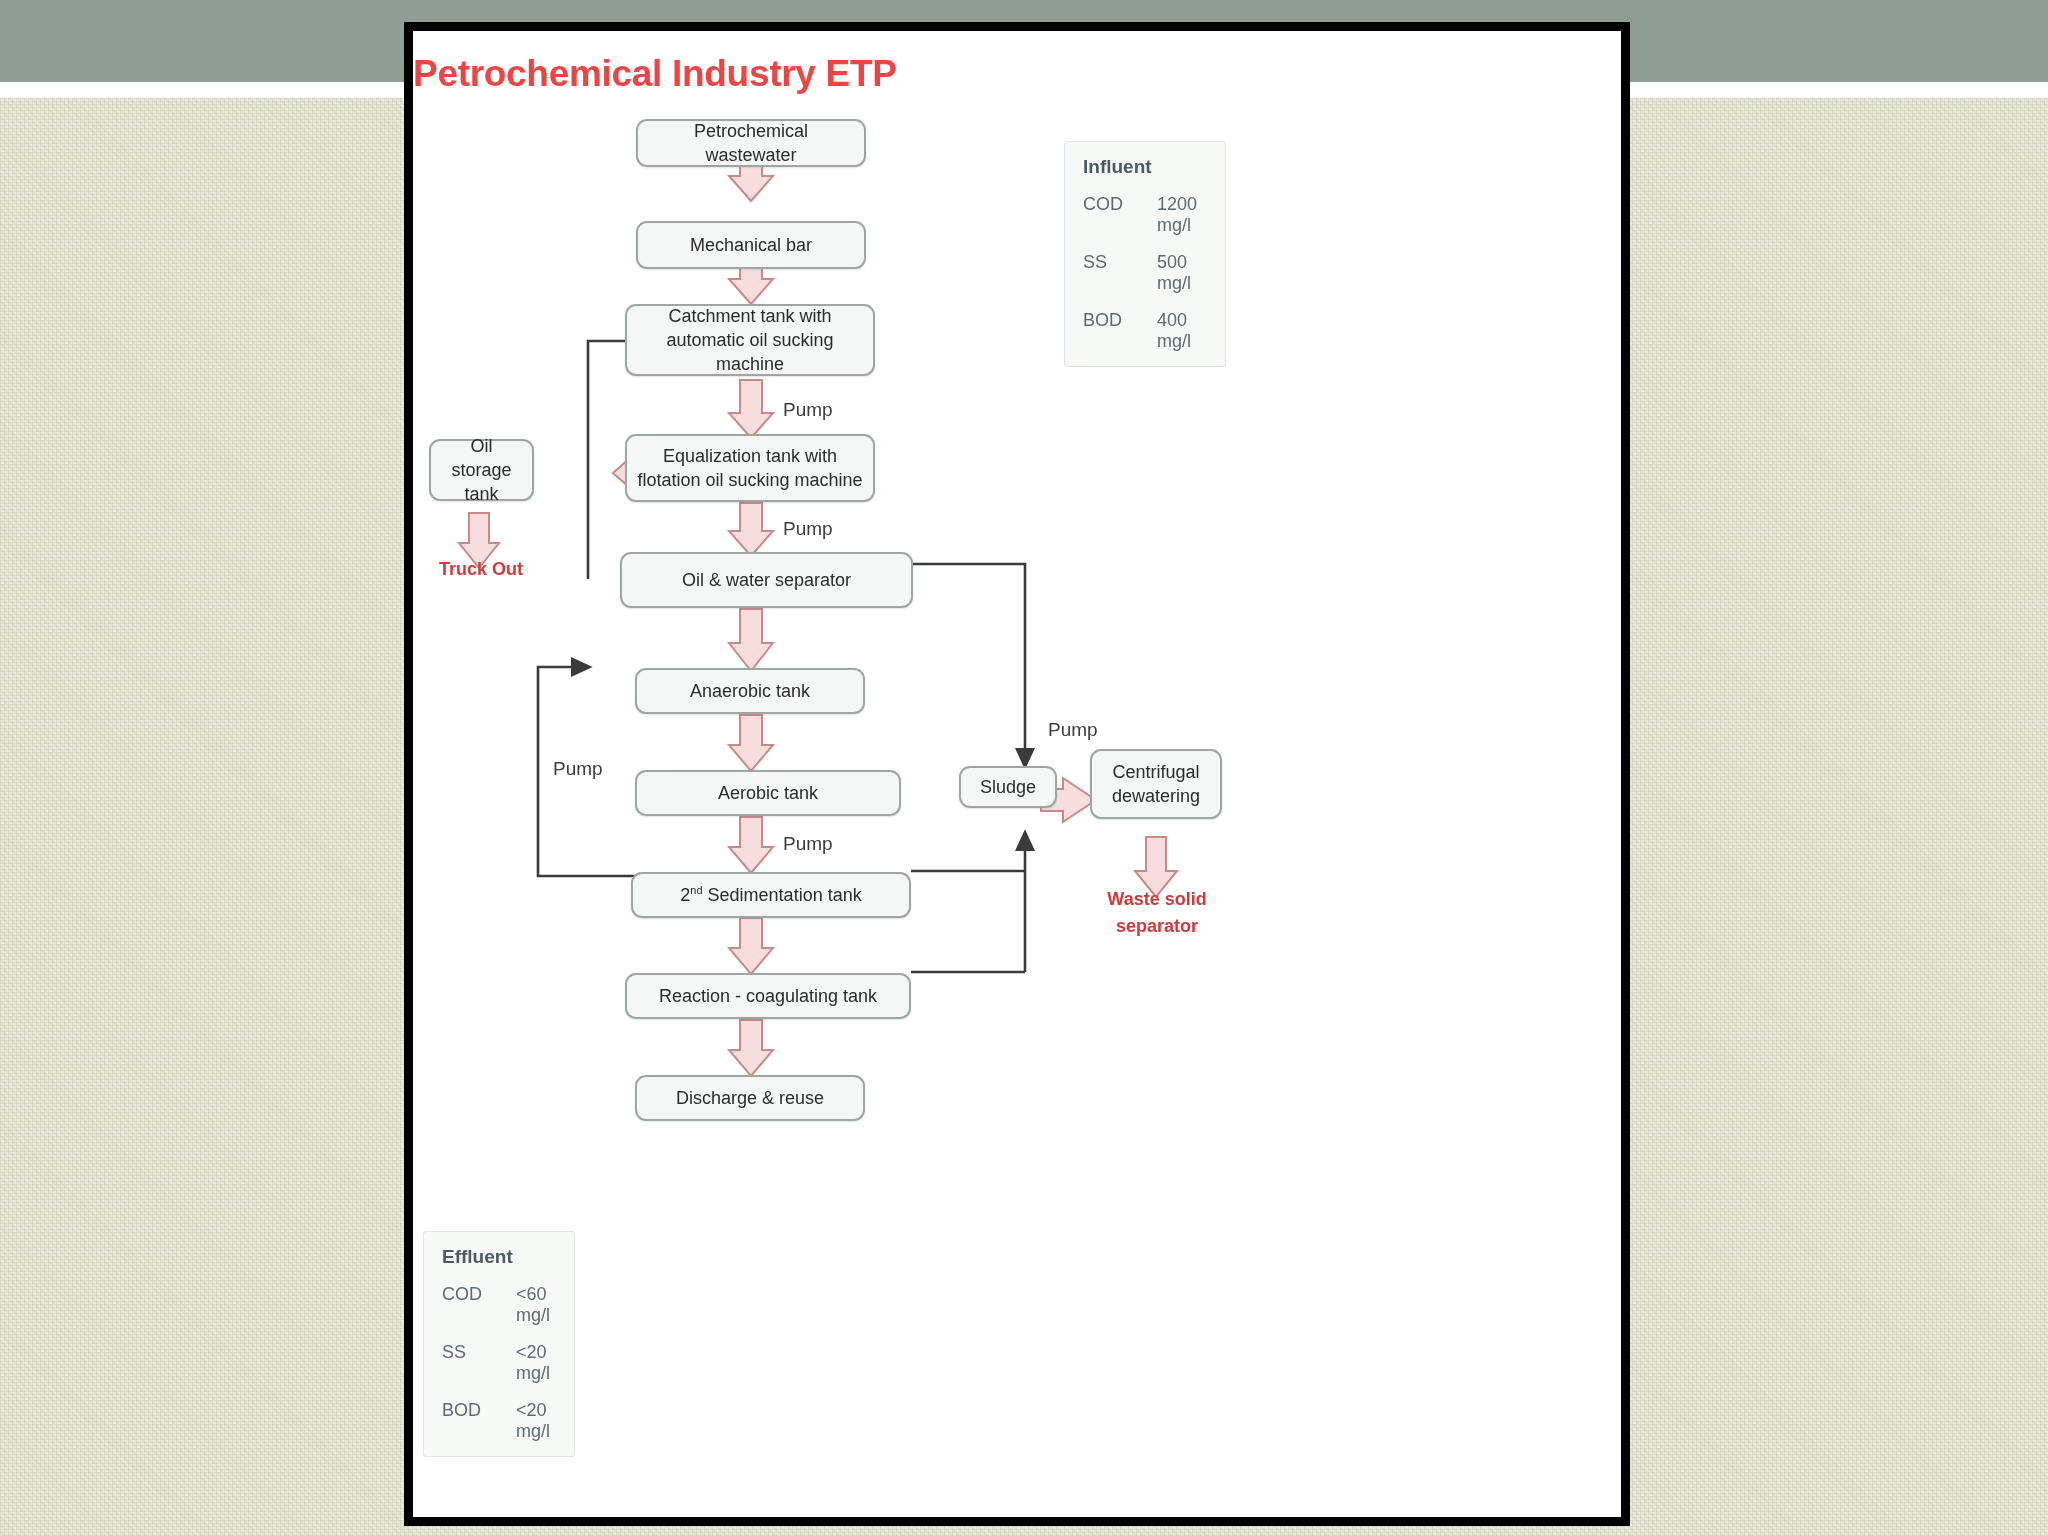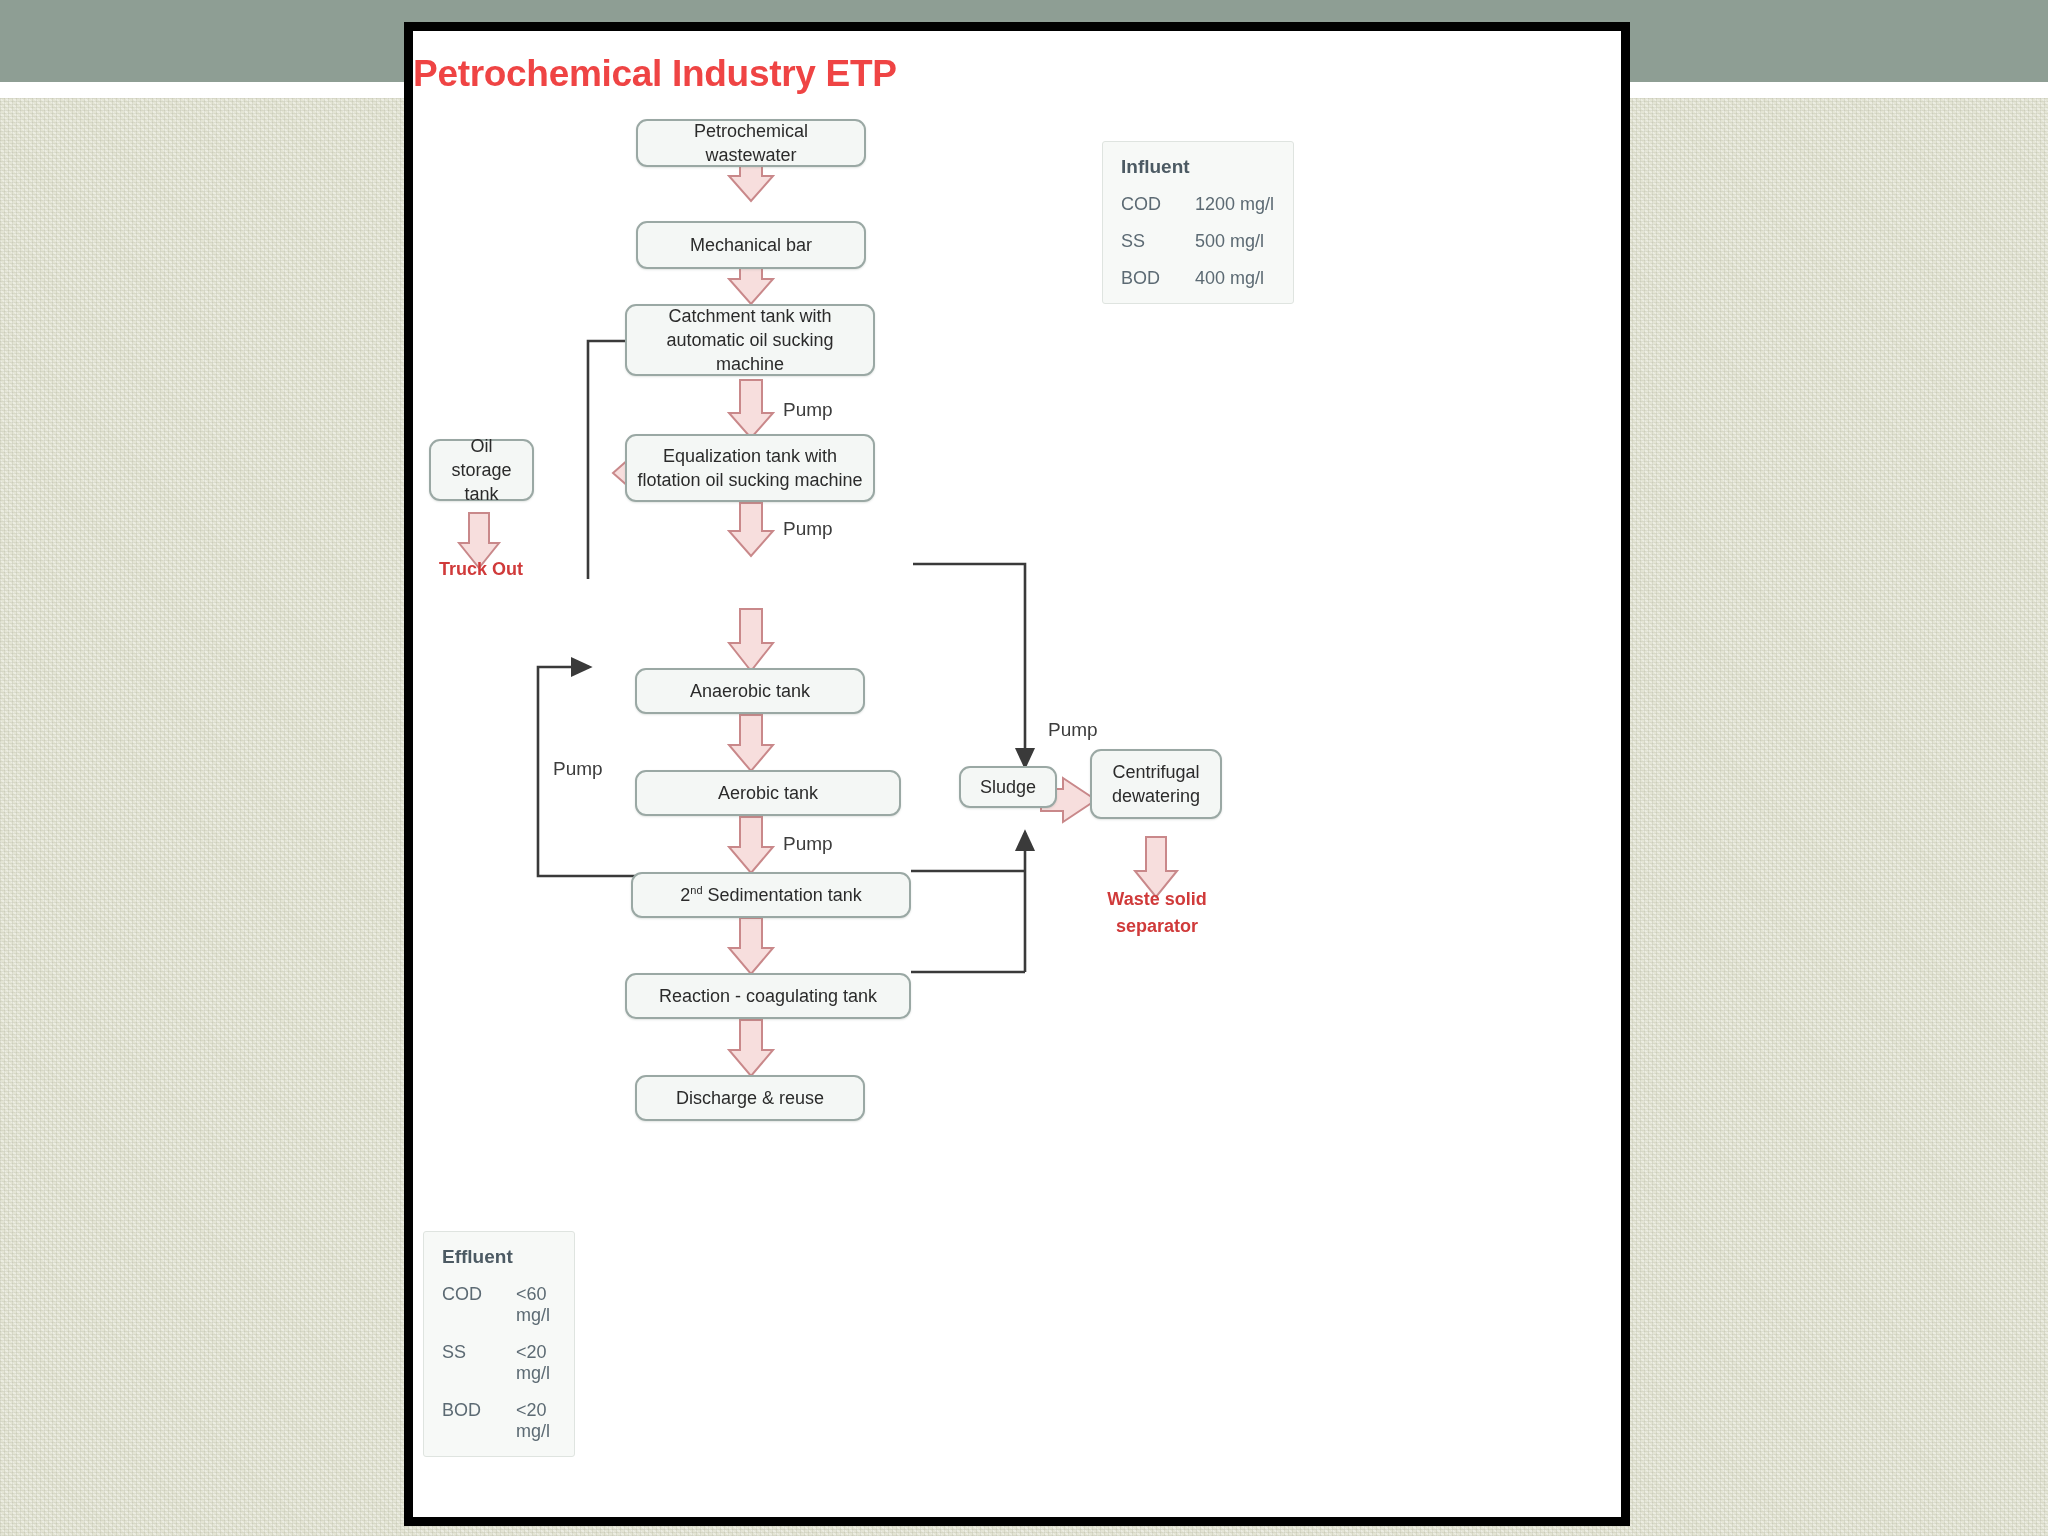--- a/index.html
+++ b/index.html
@@ -208,20 +208,23 @@
       </div>
 
       <div class="fbox" style="left:212px; top:403px; width:250px; height:68px;">
         <span>Equalization tank with flotation oil sucking machine</span>
       </div>
 
       <div class="fbox" style="left:16px; top:408px; width:105px; height:62px;">
         <span>Oil storage tank</span>
       </div>
 
+      <div class="fbox" style="left:207px; top:521px; width:293px; height:56px;">
+        <span>Oil &amp; water separator</span>
+      </div>
 
       <div class="fbox" style="left:222px; top:637px; width:230px; height:46px;text-align:center;">
         <span>Anaerobic tank</span>
       </div>
 
       <div class="fbox" style="left:222px; top:739px; width:266px; height:46px;">
         <span>Aerobic tank</span>
       </div>
 
       <div class="fbox" style="left:218px; top:841px; width:280px; height:46px;">
@@ -251,21 +254,21 @@
       <div class="plain-label" style="left:370px; top:368px;">Pump</div>
 
       <div class="plain-label" style="left:370px; top:487px;">Pump</div>
 
       <div class="plain-label" style="left:140px; top:727px;">Pump</div>
 
       <div class="plain-label" style="left:370px; top:802px;">Pump</div>
 
       <div class="plain-label" style="left:635px; top:688px;">Pump</div>
 
-      <div class="dpanel" style="left:689px; top:110px; width:192px;">
+      <div class="dpanel" style="left:651px; top:110px; width:162px;">
         <div class="dp-title">Influent</div>
         <div class="dp-row">
           <span class="dp-key">COD</span>
           <span class="dp-val">1200 mg/l</span>
         </div>
         <div class="dp-row">
           <span class="dp-key">SS</span>
           <span class="dp-val">500  mg/l</span>
         </div>
         <div class="dp-row">

